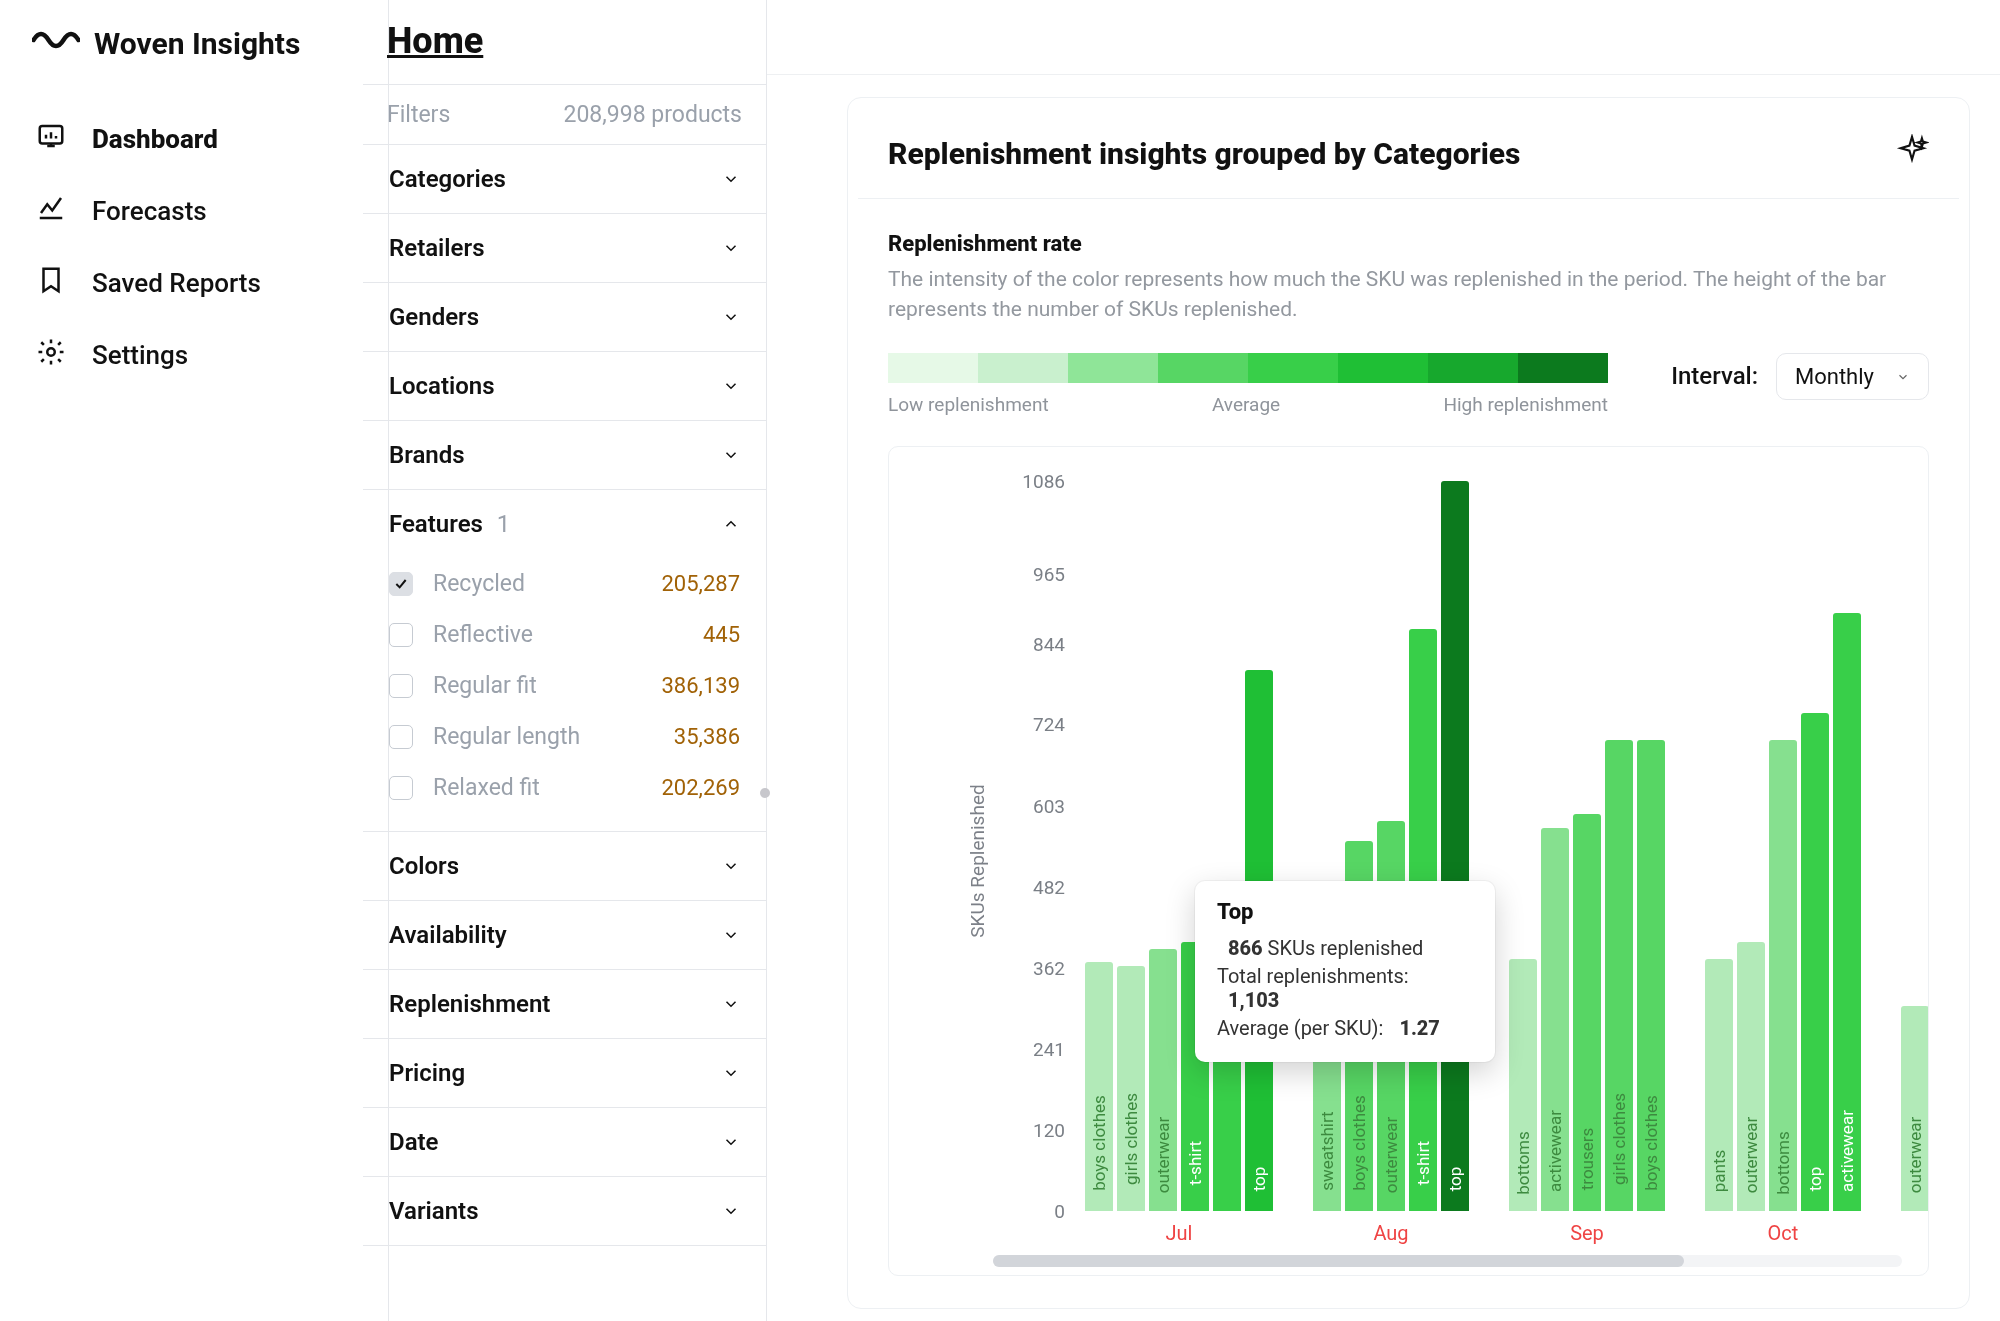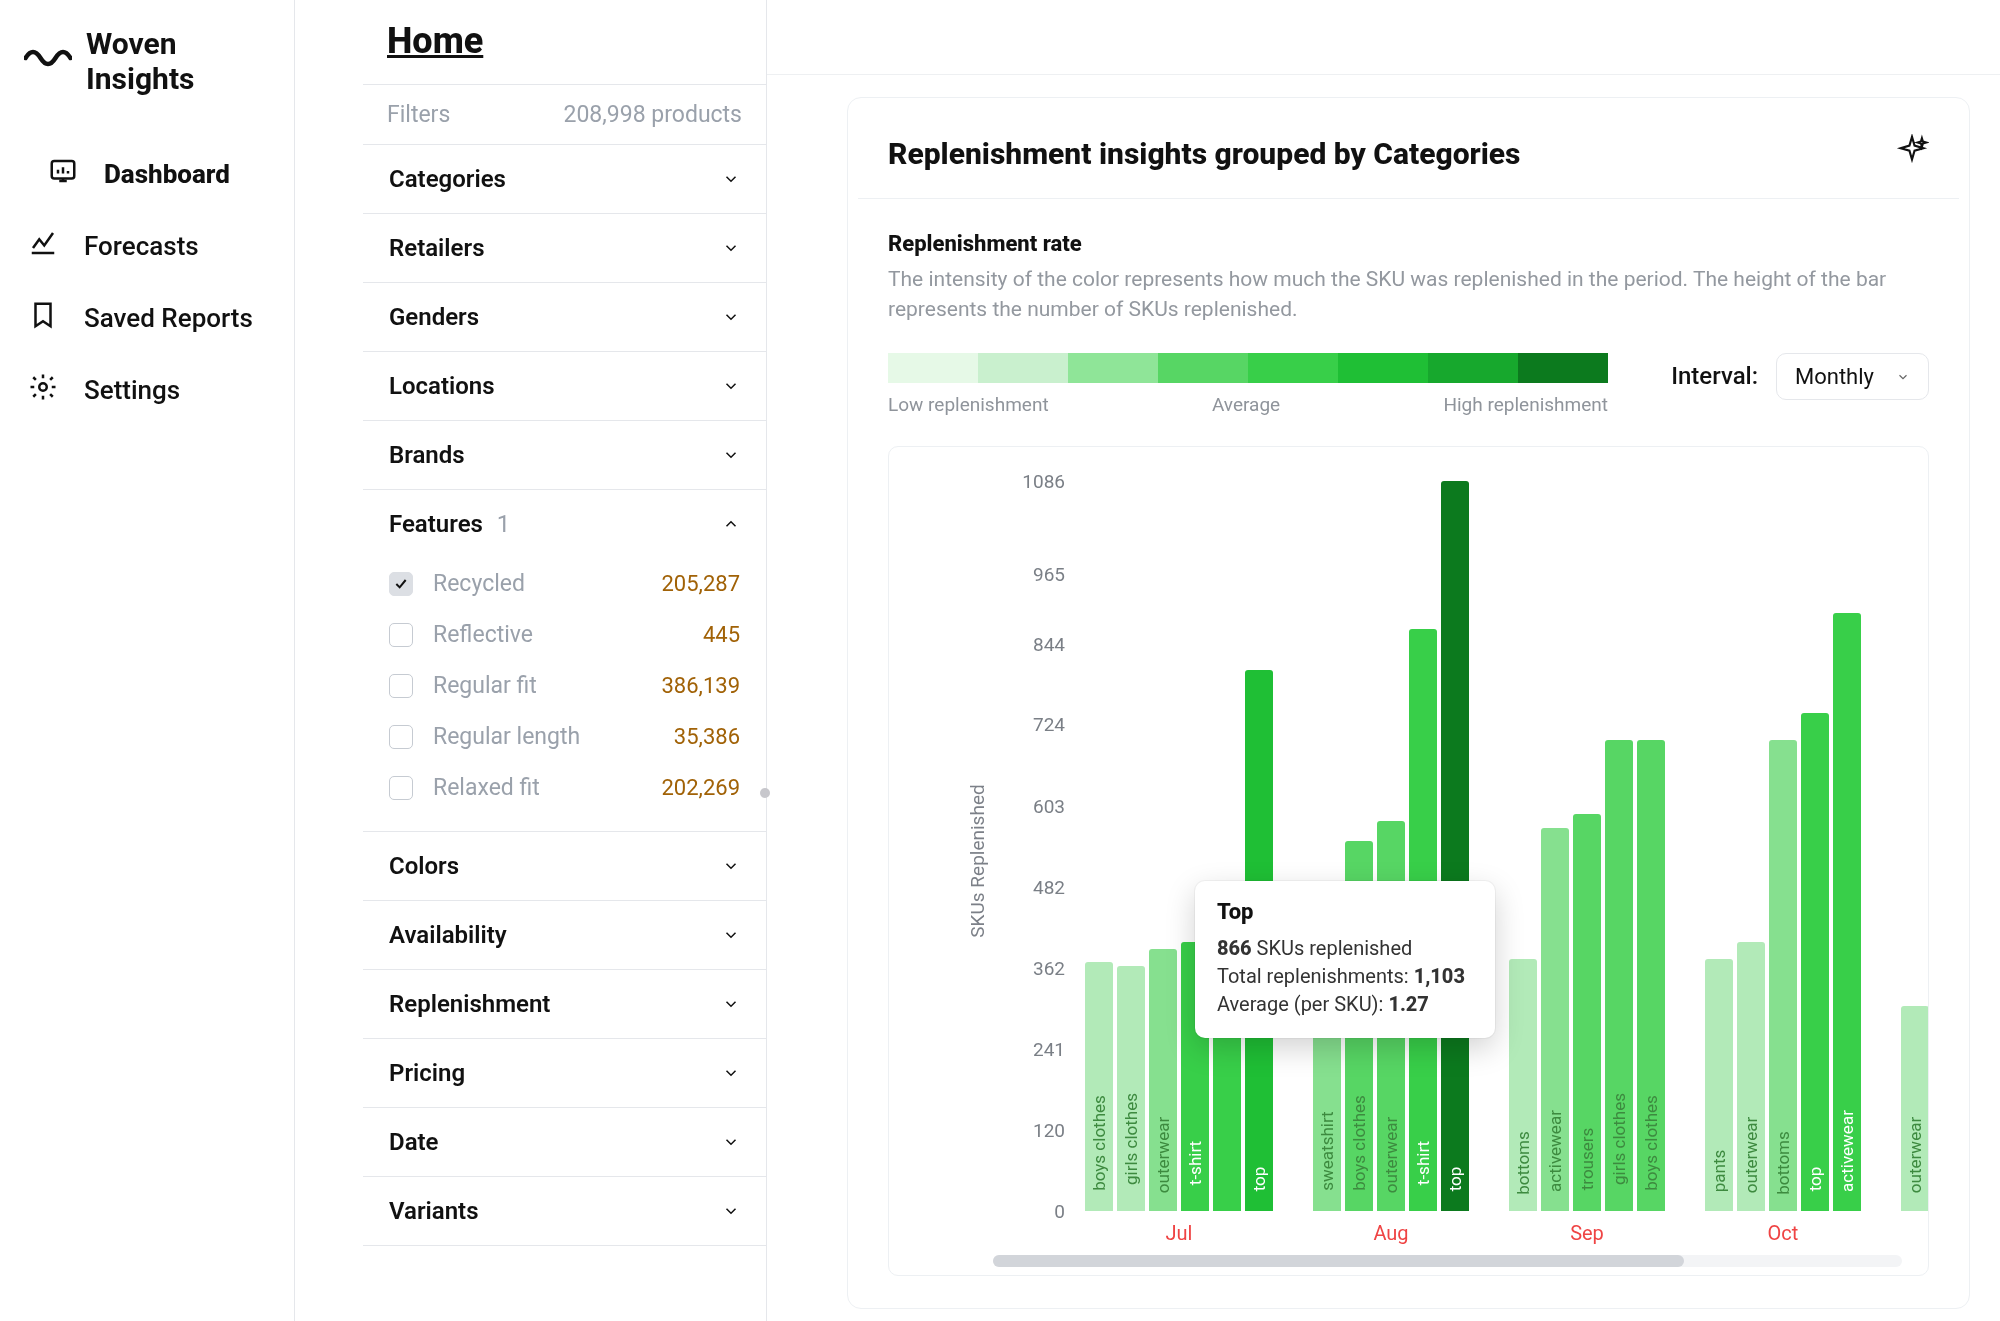--- a/index.html
+++ b/index.html
@@ -10,37 +10,37 @@
     width: 2000px;
     height: 1321px;
     overflow: hidden;
     position: relative;
   }
 
   
   .nav {
     position: absolute;
     left: 0; top: 0;
-    width: 295px; height: 100%;
+    width: 389px; height: 100%;
     border-right: 1px solid #e5e7eb;
-    padding: 20px 0;
+    padding: 20px 8px;
   }
   .brand {
     display: flex; align-items: center; gap: 14px;
     padding: 6px 24px 42px 24px;
     font-size: 30px; font-weight: 700;
   }
   .brand svg { width: 48px; height: 28px; }
   .nav-item {
     display: flex; align-items: center; gap: 26px;
     padding: 18px 24px 18px 28px;
     font-size: 26px; font-weight: 500;
     cursor: pointer;
   }
-  .nav-item.active { font-weight: 800; margin-left: 20px; }
+  .nav-item.active { font-weight: 800; }
   .nav-item svg { width: 30px; height: 30px; stroke: #111; fill: none; stroke-width: 2; }
 
   
   .filters-col {
     position: absolute;
     left: 363px; top: 0;
     width: 404px; height: 100%;
     border-right: 1px solid #e5e7eb;
     display: flex; flex-direction: column;
   }
@@ -204,21 +204,21 @@
   .tooltip {
     position:absolute;
     background:#fff; border-radius:10px;
     box-shadow:0 10px 30px rgba(0,0,0,0.18), 0 0 0 1px rgba(0,0,0,0.04);
     padding:18px 22px;
     width:300px;
     z-index:20;
   }
   .tooltip-title { font-size:22px; font-weight:800; margin-bottom:12px; }
   .tooltip-line { font-size:20px; color:#333; margin-bottom:4px; }
-  .tooltip-line b { font-weight:800; }
+  .tooltip-line b { font-weight:800;margin-left:11px; }
   .shade2{background:#b2eab8;}
   .shade3{background:#86e08f;}
   .shade4{background:#57d664;}
   .shade5{background:#38cf49;}
   .shade6{background:#1fbf35;}
   .shade8{background:#0c7a1e;}
 </style>
 </head>
 <body>
 

